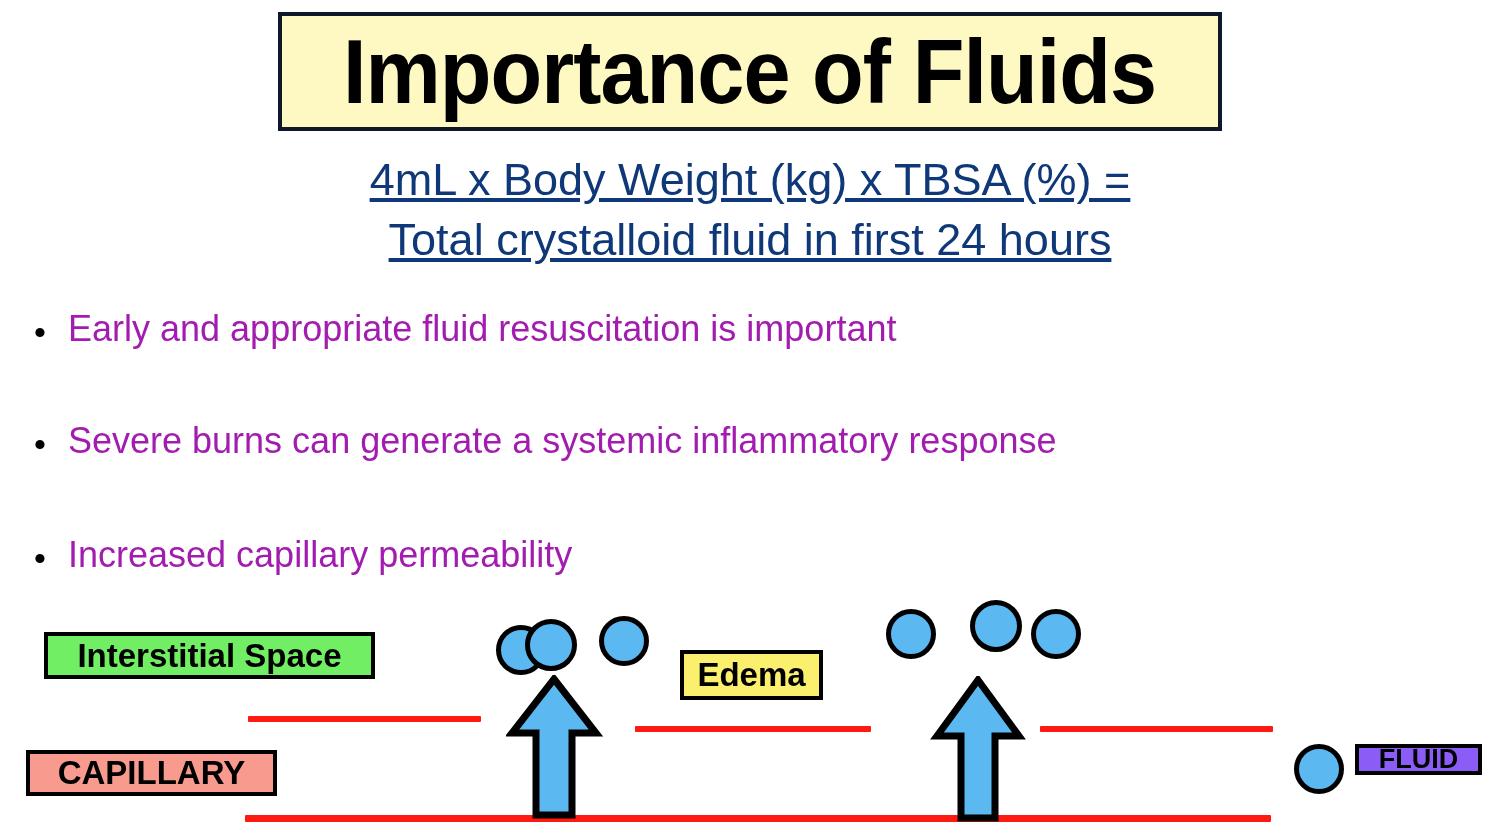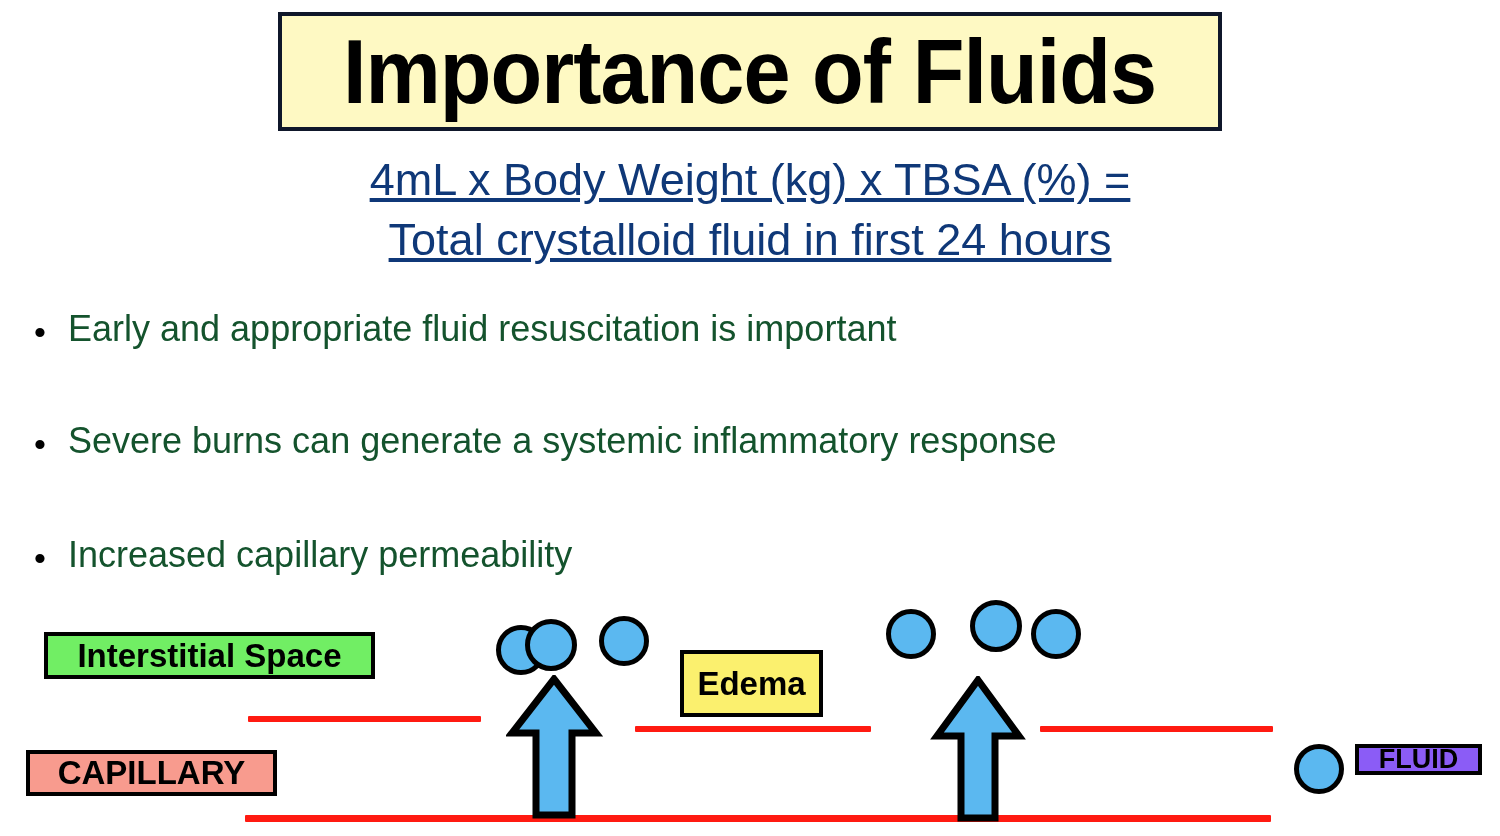--- a/index.html
+++ b/index.html
@@ -29,39 +29,39 @@
   .subtitle div{white-space:nowrap;text-decoration:underline;}
 
   
   .bullets{position:absolute;left:0;top:300px;width:1500px;}
   .bullet{position:absolute;left:34px;display:flex;align-items:flex-start;}
   .bullet .dot{
     width:34px;flex:0 0 34px;color:#000;font-size:34px;line-height:1;
     padding-top:6px;
   }
   .bullet .btxt{
-    color:#14532d;font-size:36px;line-height:1.1;white-space:nowrap;
+    color:#a21caf;font-size:36px;line-height:1.1;white-space:nowrap;
   }
   .b0{top:9px;}
   .b1{top:121px;}
   .b2{top:235px;}
 
   
   .diagram{position:absolute;left:0;top:0;width:1500px;height:836px;}
 
   .lbl{
     position:absolute;border:4px solid #000;box-sizing:border-box;
     display:flex;align-items:center;justify-content:center;
     font-weight:bold;color:#000;white-space:nowrap;
   }
   .lbl-interstitial{left:44px;top:632px;width:331px;height:47px;
      background:#71EE64;font-size:33px;}
   .lbl-capillary{left:26px;top:750px;width:251px;height:46px;
      background:#F89B8E;font-size:33px;}
-  .lbl-edema{left:680px;top:650px;width:143px;height:67px;
+  .lbl-edema{left:680px;top:650px;width:143px;height:50px;
      background:#FBF06E;font-size:33px;text-align:right;}
   .lbl-volume{left:597px;top:750px;width:339px;height:48px;
      background:#FBF06E;font-size:33px;}
   .lbl-fluid{left:1355px;top:744px;width:127px;height:31px;
      background:#8b5cf6;font-size:27px;}
 
   .redline{position:absolute;background:#FF1A11;height:6px;border-radius:1px;}
   .rl0{left:248px;top:716px;width:233px;}
   .rl1{left:635px;top:726px;width:236px;}
   .rl2{left:1040px;top:726px;width:233px;}

